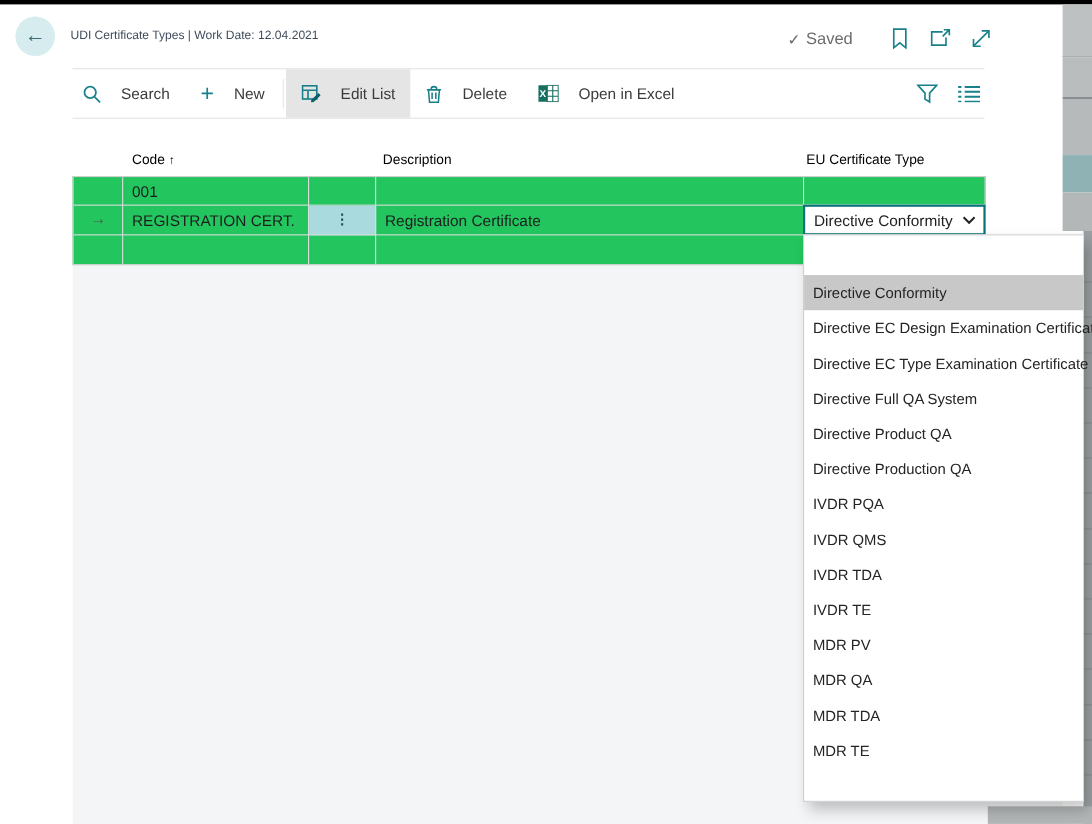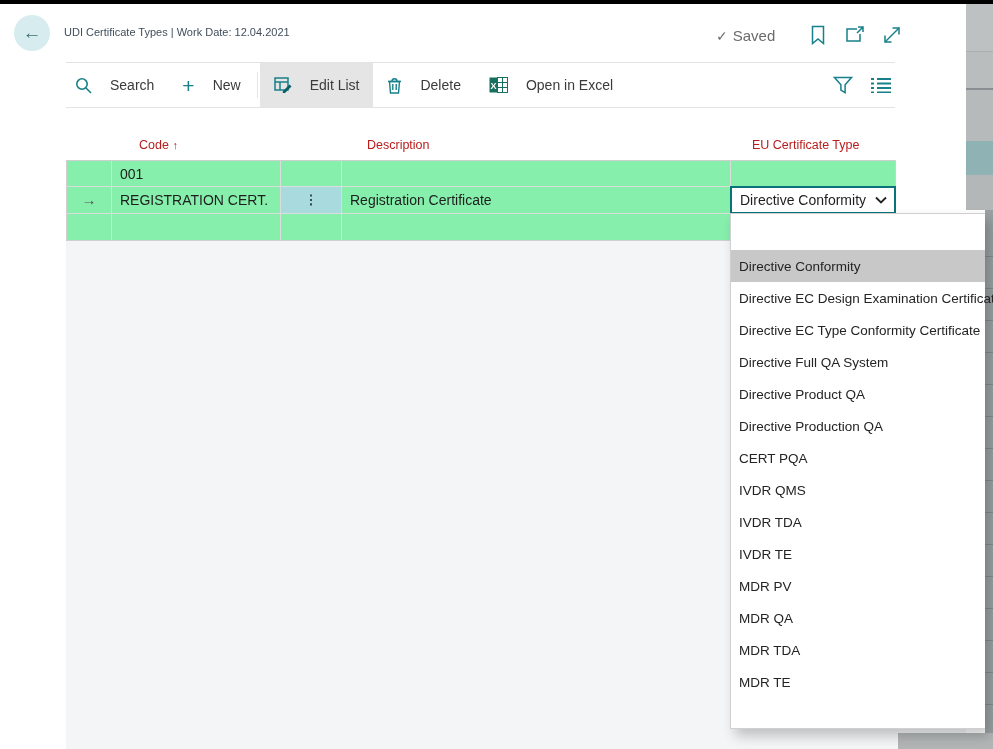--- a/index.html
+++ b/index.html
@@ -47,29 +47,29 @@
     display:flex; align-items:stretch; font-size:14px; color:#3b3b3b;
   }
   .tb-item { display:flex; align-items:center; gap:18px; padding:0 14px; cursor:pointer; white-space:nowrap; }
   .tb-item.first { padding-left:9px; }
   .tb-item.active { background:#e5e5e5; }
   .tb-divider { width:1px; margin:9px 2px; background:#e4e4e4; }
   .tb-right { position:absolute; right:0; top:0; height:100%; display:flex; align-items:center; gap:18px; padding-right:4px; }
   .tb-right .hdr-icon { height:100%; }
 
   
-  .col-head { position:absolute; top:138px; font-size:12.5px; color:#b91c1c;margin-left:19px; }
+  .col-head { position:absolute; top:138px; font-size:12.5px; color:#000000; }
   .col-head .arrow { font-size:11px; }
 
   
   .grid {
     position:absolute; left:66px; top:160px; width:830px; height:81px;
     display:grid; grid-template-columns:45px 169px 61px 389px 164px;
     grid-template-rows:repeat(3, 1fr);
-    border:1px solid #cfcfcf; background:#86efac; font-size:14px;
+    border:1px solid #cfcfcf; background:#22c55e; font-size:14px;
   }
   .cell { border-right:1px solid #dcdcdc; border-bottom:1px solid #dcdcdc; display:flex; align-items:center; padding:0 8px; position:relative; overflow:visible; white-space:nowrap; }
   .cell.last-col { border-right:none; }
   .cell.last-row { border-bottom:none; }
   .cell.selector { justify-content:center; color:#555; font-size:15px; padding:0; }
   .cell.ellipsis-cell { justify-content:center; padding:0; }
   .cell.ellipsis-on { background:#a9dadd; color:#28494b; font-weight:bold; font-size:13px; letter-spacing:0; }
   .combobox {
     position:absolute; left:-1px; top:-1px; right:-1px; bottom:-1px;
     border:2px solid #0a737a; background:#fff; display:flex; align-items:center;
@@ -233,25 +233,25 @@
     <div class="cell last-row"></div>
     <div class="cell ellipsis-cell last-row"></div>
     <div class="cell last-row"></div>
     <div class="cell last-col last-row"></div>
   </div>
 
   <div class="dropdown-panel">
       <div class="dd-item blank"></div>
       <div class="dd-item highlighted">Directive Conformity</div>
       <div class="dd-item">Directive EC Design Examination Certificate</div>
-      <div class="dd-item">Directive EC Type Conformity Certificate</div>
+      <div class="dd-item">Directive EC Type Examination Certificate</div>
       <div class="dd-item">Directive Full QA System</div>
       <div class="dd-item">Directive Product QA</div>
       <div class="dd-item">Directive Production QA</div>
-      <div class="dd-item">CERT PQA</div>
+      <div class="dd-item">IVDR PQA</div>
       <div class="dd-item">IVDR QMS</div>
       <div class="dd-item">IVDR TDA</div>
       <div class="dd-item">IVDR TE</div>
       <div class="dd-item">MDR PV</div>
       <div class="dd-item">MDR QA</div>
       <div class="dd-item">MDR TDA</div>
       <div class="dd-item">MDR TE</div>
     </div>
 
 </div>

